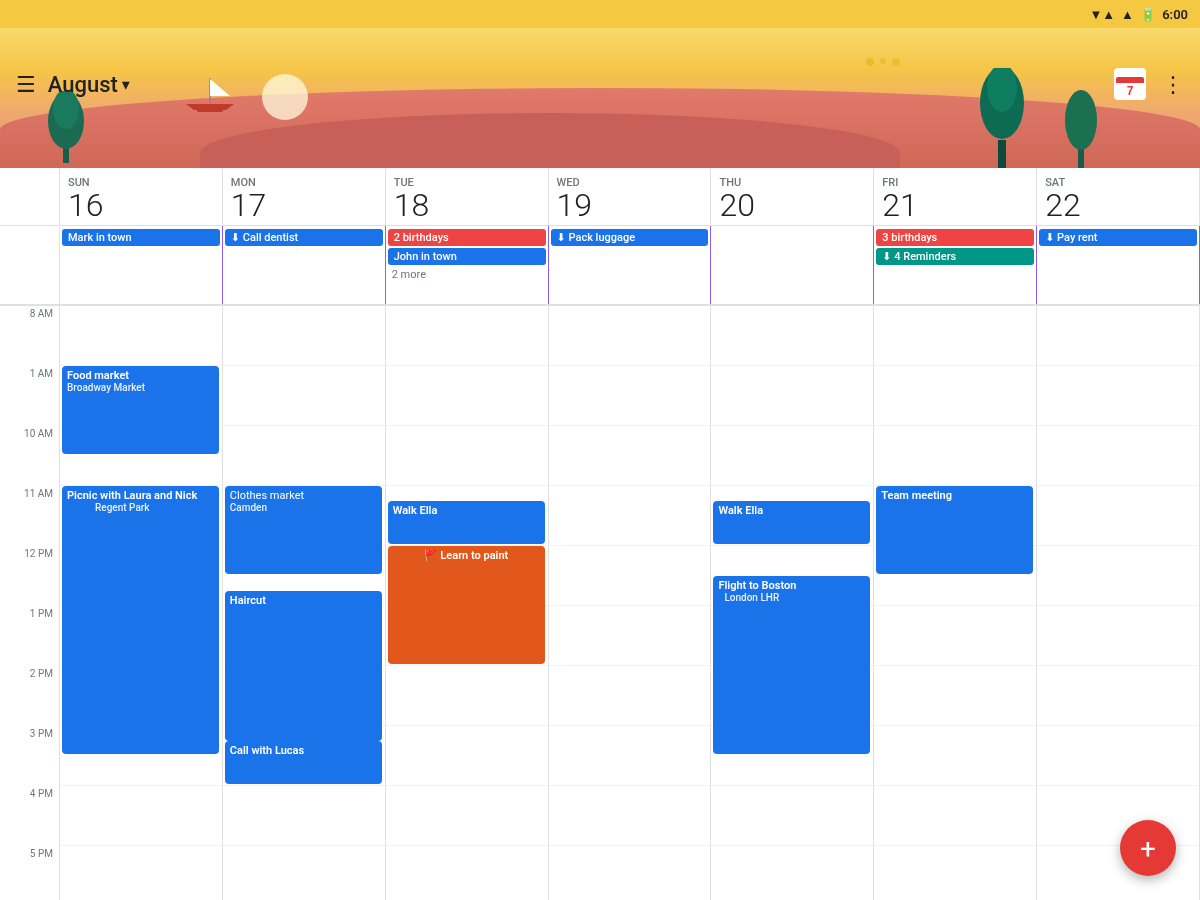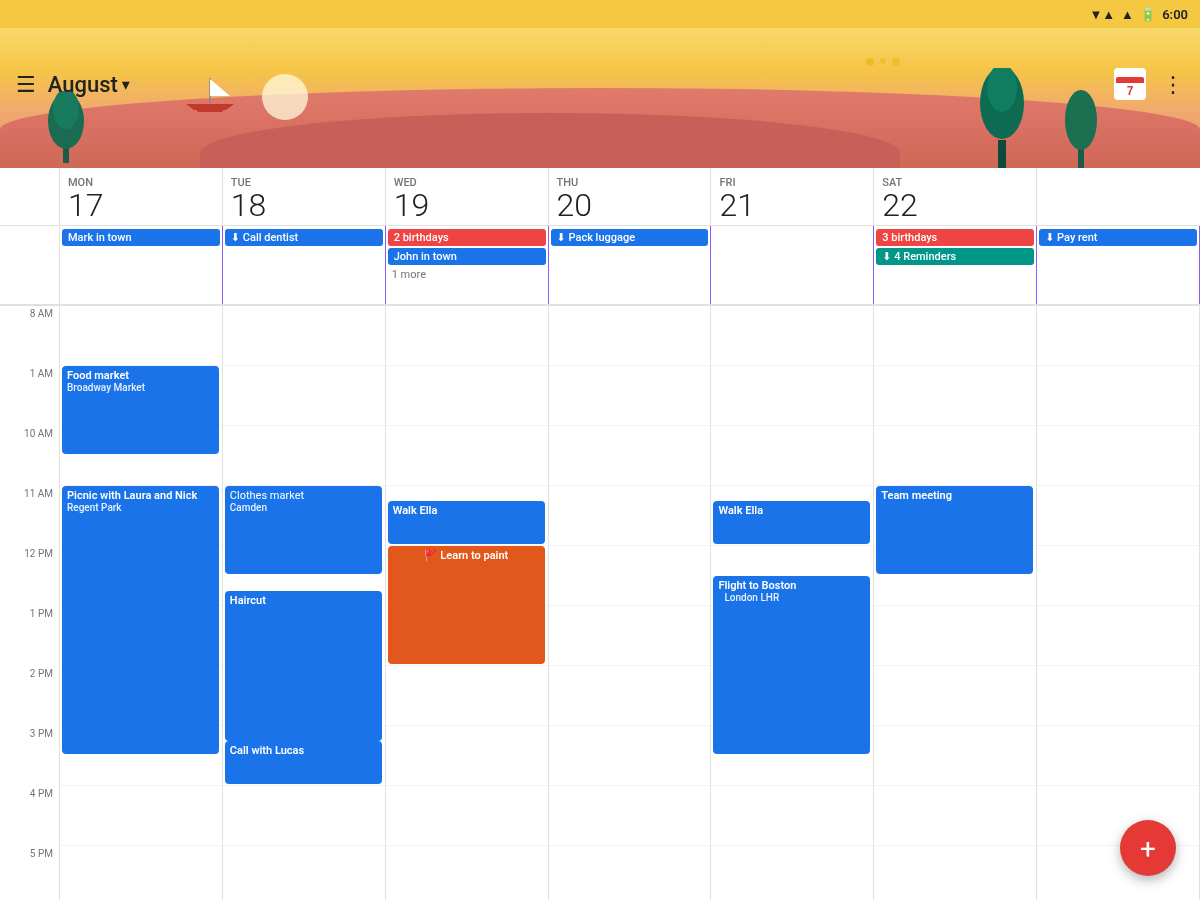--- a/index.html
+++ b/index.html
@@ -232,20 +232,24 @@
     <div style="width:6px;height:6px;background:#e8b820;border-radius:50%;opacity:0.6;"></div>
     <div style="width:8px;height:8px;background:#e8b820;border-radius:50%;opacity:0.7;"></div>
   </div>
 </div>
 
 <div class="calendar-grid">
 
   <div class="day-headers">
     <div class="time-gutter-header"></div>
     <div class="day-header">
+      <div class="day-name">Sun</div>
+      <div class="day-number">16</div>
+    </div>
+    <div class="day-header">
       <div class="day-name">Mon</div>
       <div class="day-number">17</div>
     </div>
     <div class="day-header">
       <div class="day-name">Tue</div>
       <div class="day-number">18</div>
     </div>
     <div class="day-header">
       <div class="day-name">Wed</div>
       <div class="day-number">19</div>
@@ -271,21 +275,21 @@
       <div class="event-chip chip-blue">Mark in town</div>
     </div>
 
     <div class="allday-cell">
       <div class="event-chip chip-blue">⬇ Call dentist</div>
     </div>
 
     <div class="allday-cell">
       <div class="event-chip chip-green">2 birthdays</div>
       <div class="event-chip chip-blue">John in town</div>
-      <div class="more-link">1 more</div>
+      <div class="more-link">2 more</div>
     </div>
 
     <div class="allday-cell">
       <div class="event-chip chip-blue">⬇ Pack luggage</div>
     </div>
 
     <div class="allday-cell"></div>
 
     <div class="allday-cell">
       <div class="event-chip chip-green">3 birthdays</div>
@@ -379,21 +383,21 @@
         <div class="time-cell" style="position: relative;"></div>
         <div class="time-cell" style="position: relative;"></div>
         <div class="time-cell" style="position: relative;"></div>
         <div class="time-cell" style="position: relative;"></div>
         <div class="timed-event" style="position: absolute; top: 60px; height: 88px; left: calc(0% + 62px); width: calc(14.2857% - 14.5714px); background: rgb(26, 115, 232); border-radius: 4px; padding: 3px 5px; font-size: 11px; font-weight: 500; color: rgb(255, 255, 255); cursor: pointer; overflow: hidden; z-index: 5;">
           <div class="event-title" style="font-weight: 600; font-size: 11px;">Food market</div>
           <div class="event-sub" style="font-size: 10px; opacity: 0.9;">Broadway Market</div>
         </div>
         <div class="timed-event" style="position: absolute; top: 180px; height: 268px; left: calc(0% + 62px); width: calc(14.2857% - 14.5714px); background: rgb(26, 115, 232); border-radius: 4px; padding: 3px 5px; font-size: 11px; font-weight: 500; color: rgb(255, 255, 255); cursor: pointer; overflow: hidden; z-index: 5;">
           <div class="event-title" style="font-weight: 600; font-size: 11px;">Picnic with Laura and Nick</div>
-          <div class="event-sub" style="font-size: 10px; opacity: 0.9;">Regent Park</div>
+          <div class="event-sub" style="font-size: 10px; opacity: 0.9; margin-left: 28px;">Regent Park</div>
         </div>
         <div class="timed-event" style="position: absolute; top: 180px; height: 88px; left: calc(14.2857% + 53.4286px); width: calc(14.2857% - 14.5714px); background: rgb(26, 115, 232); border-radius: 4px; padding: 3px 5px; font-size: 11px; font-weight: 500; color: rgb(255, 255, 255); cursor: pointer; overflow: hidden; z-index: 5;">
           <div class="event-title" style="font-weight: 400; font-size: 11px;">Clothes market</div>
           <div class="event-sub" style="font-size: 10px; opacity: 0.9;">Camden</div>
         </div>
         <div class="timed-event" style="position: absolute; top: 285px; height: 150px; left: calc(14.2857% + 53.4286px); width: calc(14.2857% - 14.5714px); background: rgb(26, 115, 232); border-radius: 4px; padding: 3px 5px; font-size: 11px; font-weight: 500; color: rgb(255, 255, 255); cursor: pointer; overflow: hidden; z-index: 5;">
           <div class="event-title" style="font-weight: 600; font-size: 11px;">Haircut</div>
         </div>
         <div class="timed-event" style="position: absolute; top: 435px; height: 43px; left: calc(14.2857% + 53.4286px); width: calc(14.2857% - 14.5714px); background: rgb(26, 115, 232); border-radius: 4px; padding: 3px 5px; font-size: 11px; font-weight: 500; color: rgb(255, 255, 255); cursor: pointer; overflow: hidden; z-index: 5;">
           <div class="event-title" style="font-weight: 600; font-size: 11px;">Call with Lucas</div>

